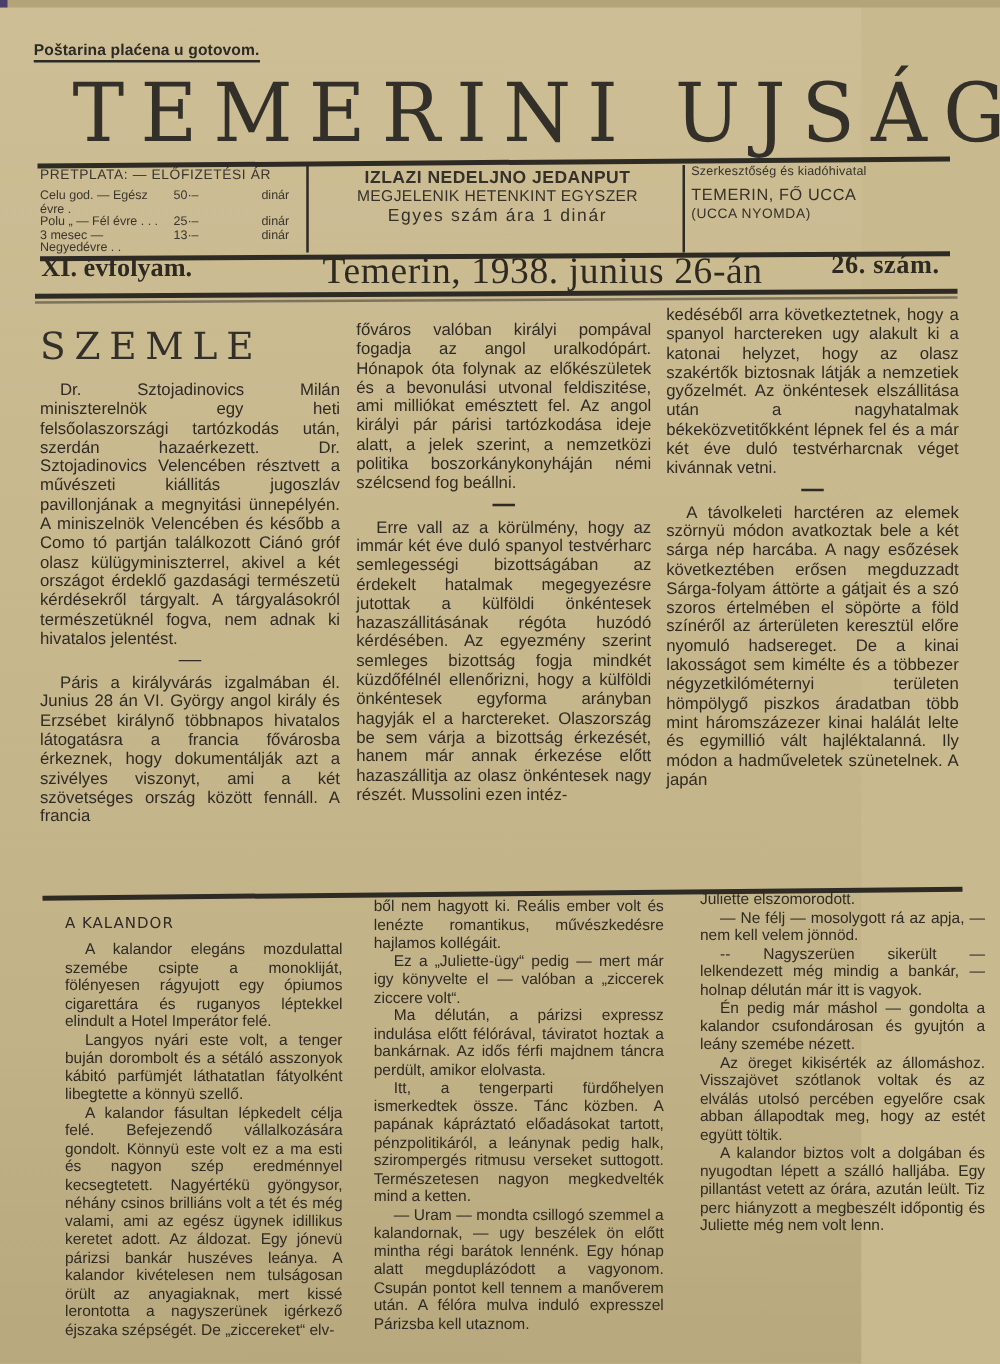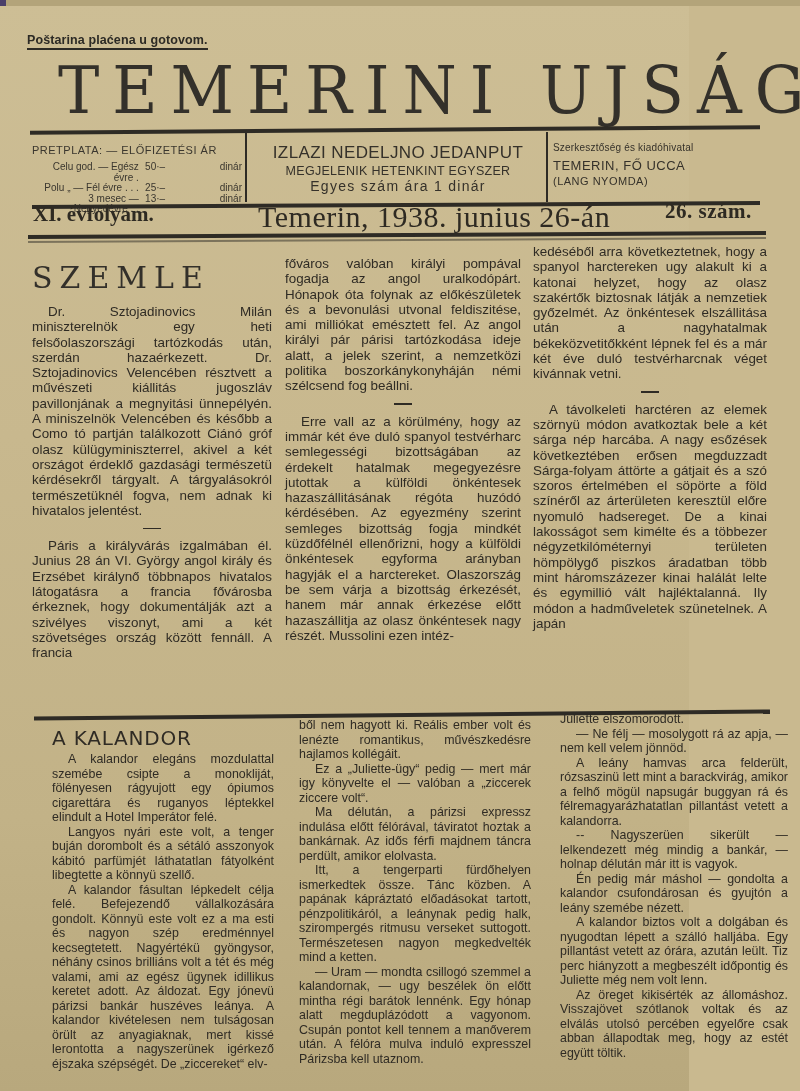--- a/index.html
+++ b/index.html
@@ -22,47 +22,47 @@
     color:#2c2a25; border-bottom:2px solid #2c2a25; padding-bottom:1px; letter-spacing:0.1px;
   }
   .masthead {
     position:absolute; left:58px; top:56px; width:700px;
     font-family: "DejaVu Serif", serif; font-size:62px; letter-spacing:13px;
     color:#33302a; line-height:70px; white-space:nowrap; transform: scaleY(1.05);
   }
   .rule { position:absolute; background:#2e2b25; }
   .rule.thick { height:4px; }
   .rule.thin { height:1.5px; }
-  .info { position:absolute; top:134px; height:68px; }
+  .info { position:absolute; top:124px; height:68px; }
   .info-left { left:32px; width:210px; font-family:"Liberation Sans", sans-serif; font-size:10.5px; color:#3a362e; }
   .info-left .head { font-size:11px; letter-spacing:0.5px; margin-top:10px; margin-bottom:6px; }
-  .info-left .row { display:flex; font-size:10px; line-height:10.5px;text-align:right; }
+  .info-left .row { display:flex; font-size:10px; line-height:10.5px; }
   .info-left .row .c1 { width:130px; }
   .info-left .row .c2 { width:32px; }
   .info-left .row .c3 { width:40px;margin-left:44px; }
   .vsep { position:absolute; top:132px; width:1.5px; height:70px; background:#2e2b25; }
   .info-mid { left:250px; width:296px; text-align:center; font-family:"Liberation Sans", sans-serif; color:#35312a; }
-  .info-mid .l1 { font-size:17px; margin-top:9px; letter-spacing:0.4px; }
+  .info-mid .l1 { font-size:14px; margin-top:9px; letter-spacing:0.4px;font-weight:bold; }
   .info-mid .l2 { font-size:12.5px; margin-top:1px; letter-spacing:0.3px; }
   .info-mid .l3 { font-size:14px; margin-top:0px; letter-spacing:1.3px; }
   .info-right { left:553px; width:210px; text-align:left; font-family:"Liberation Sans", sans-serif; color:#35312a; }
   .info-right .l1 { font-size:10px; margin-top:8px; letter-spacing:0.2px; }
   .info-right .l2 { font-size:13px; margin-top:5px; letter-spacing:0.5px; }
   .info-right .l3 { font-size:11px; margin-top:2px; letter-spacing:0.5px; }
   .dateline { position:absolute; top:200px; width:800px; height:30px; font-family:"Liberation Serif", serif; color:#2e2a22; }
   .dateline .vol { position:absolute; left:33px; top:2px; font-size:21px; font-weight:bold; }
   .dateline .date { position:absolute; left:258px; top:0; font-size:30px; letter-spacing:0.5px; }
   .dateline .num { position:absolute; left:665px; top:-1px; font-size:21px; font-weight:bold; letter-spacing:0.5px; }
   .col { position:absolute; font-family:"Liberation Sans", sans-serif; font-size:13.4px; line-height:15.3px; color:#2f2b24; text-align:justify; }
   .col p { margin:0; }
   .col p.ind { text-indent:16px; }
   .col .sep { text-align:center; line-height:20px; font-size:13px; }
   .col .sep span { display:inline-block; width:18px; height:1.5px; background:#2f2b24; vertical-align:middle; }
   .szemle { font-family:"DejaVu Serif", serif; font-size:30px; letter-spacing:7px; line-height:44px; margin-bottom:4px; color:#33302a; }
-  .kalandor-title { font-family:"DejaVu Sans", sans-serif; font-size:20px; letter-spacing:0.8px; line-height:24px; margin-bottom:2px; color:#2f2b24; }
+  .kalandor-title { font-family:"DejaVu Sans", sans-serif; font-size:12px; letter-spacing:0.8px; line-height:24px; margin-bottom:2px; color:#2f2b24; }
   .low { font-size:12.4px; line-height:14.5px; }
 </style>
 </head>
 <body>
 
 <div class="page">
   <div class="topstrip">
       <div class="purple"></div>
     </div>
 
@@ -92,21 +92,21 @@
   <div class="vsep" style="left:245px;"></div>
   <div class="info info-mid">
     <div class="l1">IZLAZI NEDELJNO JEDANPUT</div>
     <div class="l2">MEGJELENIK HETENKINT EGYSZER</div>
     <div class="l3">Egyes szám ára 1 dinár</div>
   </div>
   <div class="vsep" style="left:546px;"></div>
   <div class="info info-right">
     <div class="l1">Szerkesztőség és kiadóhivatal</div>
     <div class="l2">TEMERIN, FŐ UCCA</div>
-    <div class="l3">(LANG NYOMDA)</div>
+    <div class="l3">(UCCA NYOMDA)</div>
   </div>
 
   <div class="rule thick" style="left:32px; top:203px; width:728px; transform:rotate(-0.3deg);"></div>
 
   <div class="dateline">
     <span class="vol">XI. évfolyam.</span>
     <span class="date">Temerin, 1938. junius 26-án</span>
     <span class="num">26. szám.</span>
   </div>
 
@@ -145,19 +145,18 @@
     <p>ből nem hagyott ki. Reális ember volt és lenézte romantikus, művészkedésre hajlamos kollégáit.</p>
     <p class="ind">Ez a „Juliette-ügy“ pedig — mert már igy könyvelte el — valóban a „ziccerek ziccere volt“.</p>
     <p class="ind">Ma délután, a párizsi expressz indulása előtt félórával, táviratot hoztak a bankárnak. Az idős férfi majdnem táncra perdült, amikor elolvasta.</p>
     <p class="ind">Itt, a tengerparti fürdőhelyen ismerkedtek össze. Tánc közben. A papának kápráztató előadásokat tartott, pénzpolitikáról, a leánynak pedig halk, szirompergés ritmusu verseket suttogott. Természetesen nagyon megkedvelték mind a ketten.</p>
     <p class="ind">— Uram — mondta csillogó szemmel a kalandornak, — ugy beszélek ön előtt mintha régi barátok lennénk. Egy hónap alatt megduplázódott a vagyonom. Csupán pontot kell tennem a manőverem után. A félóra mulva induló expresszel Párizsba kell utaznom.</p>
   </div>
 
   <div class="col low" style="left:560px; top:712px; width:228px;">
     <p>Juliette elszomorodott.</p>
     <p class="ind">— Ne félj — mosolygott rá az apja, — nem kell velem jönnöd.</p>
-    <p class="ind">A leány hamvas arca felderült, rózsaszinü lett mint a barackvirág, amikor a felhő mögül napsugár buggyan rá és félremagyarázhatatlan pillantást vetett a kalandorra.</p>
     <p class="ind">-- Nagyszerüen sikerült — lelkendezett még mindig a bankár, — holnap délután már itt is vagyok.</p>
     <p class="ind">Én pedig már máshol — gondolta a kalandor csufondárosan és gyujtón a leány szemébe nézett.</p>
+    <p class="ind">Az öreget kikisérték az állomáshoz. Visszajövet szótlanok voltak és az elválás utolsó percében egyelőre csak abban állapodtak meg, hogy az estét együtt töltik.</p>
     <p class="ind">A kalandor biztos volt a dolgában és nyugodtan lépett a szálló halljába. Egy pillantást vetett az órára, azután leült. Tiz perc hiányzott a megbeszélt időpontig és Juliette még nem volt lenn.</p>
-    <p class="ind">Az öreget kikisérték az állomáshoz. Visszajövet szótlanok voltak és az elválás utolsó percében egyelőre csak abban állapodtak meg, hogy az estét együtt töltik.</p>
   </div>
 </div>
 
 </body></html>

